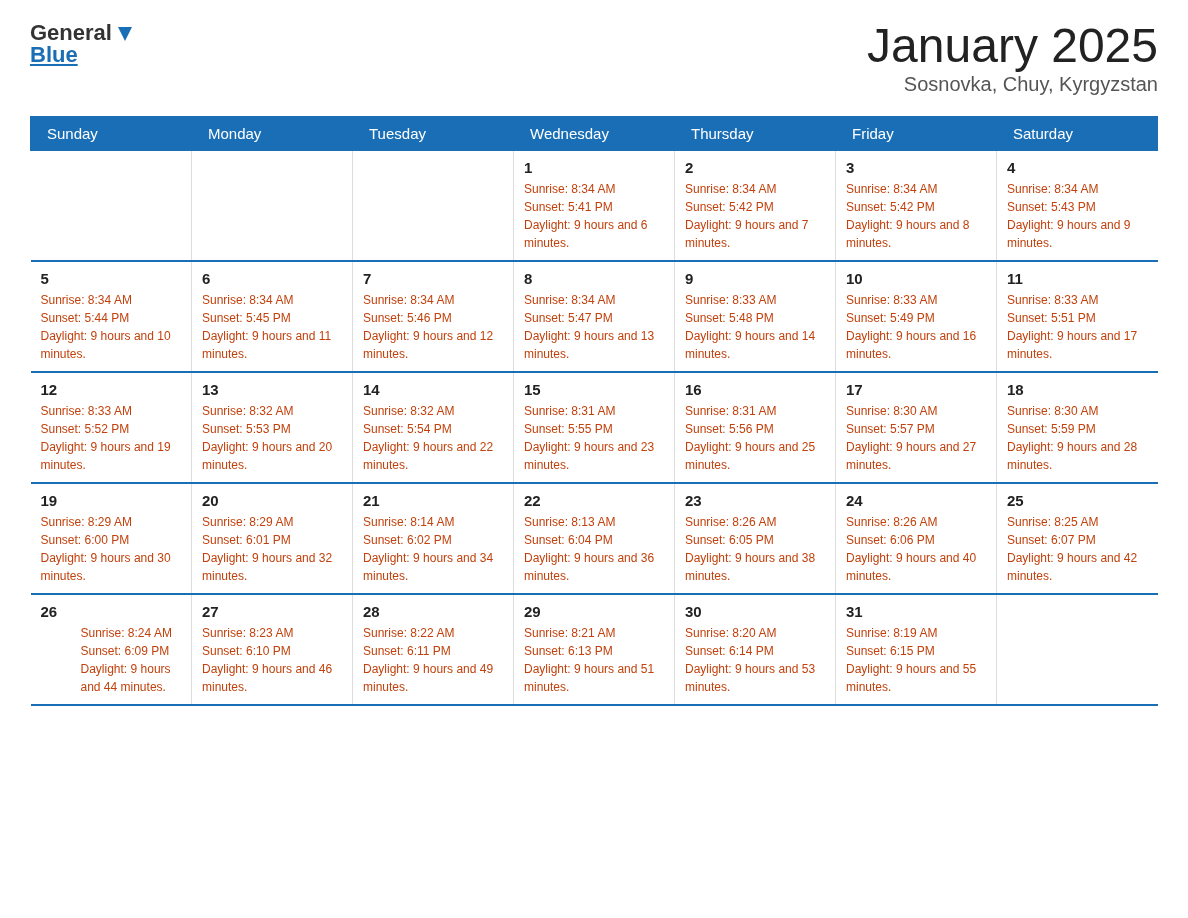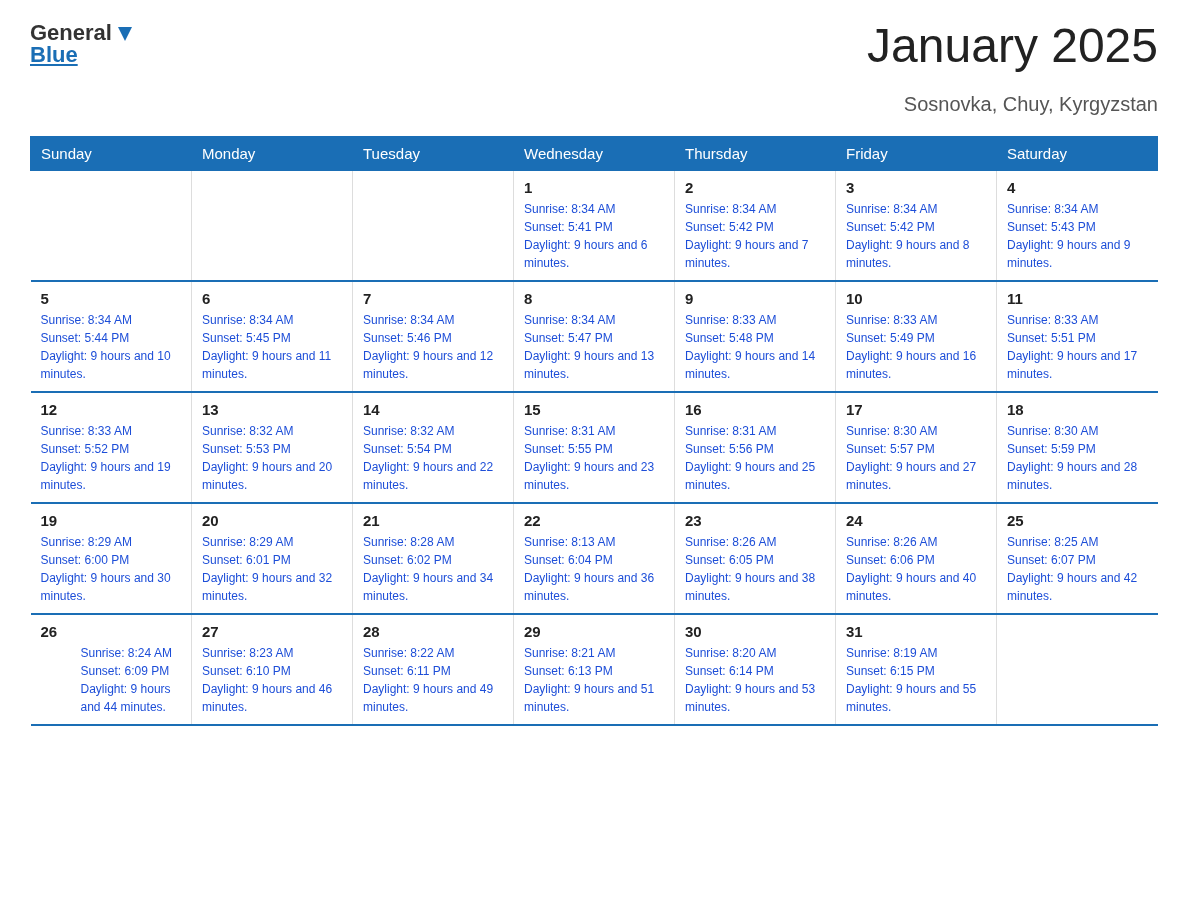--- a/index.html
+++ b/index.html
@@ -36,35 +36,35 @@
     }
     .month-title {
       font-size: 48px;
       font-weight: normal;
       color: #222;
       line-height: 1.1;
     }
     .location-title {
       font-size: 20px;
       color: #555;
-      margin-top: 20px;
+      margin-top: 0;
     }
     table {
       width: 100%;
       border-collapse: collapse;
       table-layout: fixed;
     }
     thead tr {
       background-color: #1a6eb5;
     }
     thead th {
       color: white;
       font-size: 15px;
       font-weight: normal;
-      padding: 8px 10px;
+      padding: 8px 16px;
       text-align: left;
       border: 1px solid #1a6eb5;
     }
     tbody tr {
       border-bottom: 2px solid #1a6eb5;
     }
     tbody td {
       vertical-align: top;
       padding: 8px 10px;
       border-right: 1px solid #ddd;
@@ -77,21 +77,21 @@
     }
     .day-number {
       font-size: 15px;
       font-weight: bold;
       color: #222;
       display: block;
       margin-bottom: 4px;
     }
     .day-info {
       font-size: 12px;
-      color: #1d4ed8;
+      color: #c2410c;
       line-height: 1.5;
     }
     .empty-cell {
       background: #fff;
     }
   </style>
 </head>
 <body>
 
 <div class="header">
@@ -250,21 +250,21 @@
 Daylight: 9 hours and 30 minutes.</div>
         </td>
         <td>
           <span class="day-number">20</span>
           <div class="day-info" style="white-space: pre-line;">Sunrise: 8:29 AM
 Sunset: 6:01 PM
 Daylight: 9 hours and 32 minutes.</div>
         </td>
         <td>
           <span class="day-number">21</span>
-          <div class="day-info" style="white-space: pre-line;">Sunrise: 8:28 AM
+          <div class="day-info" style="white-space: pre-line;">Sunrise: 8:14 AM
 Sunset: 6:02 PM
 Daylight: 9 hours and 34 minutes.</div>
         </td>
         <td>
           <span class="day-number">22</span>
           <div class="day-info" style="white-space: pre-line;">Sunrise: 8:13 AM
 Sunset: 6:04 PM
 Daylight: 9 hours and 36 minutes.</div>
         </td>
         <td>

